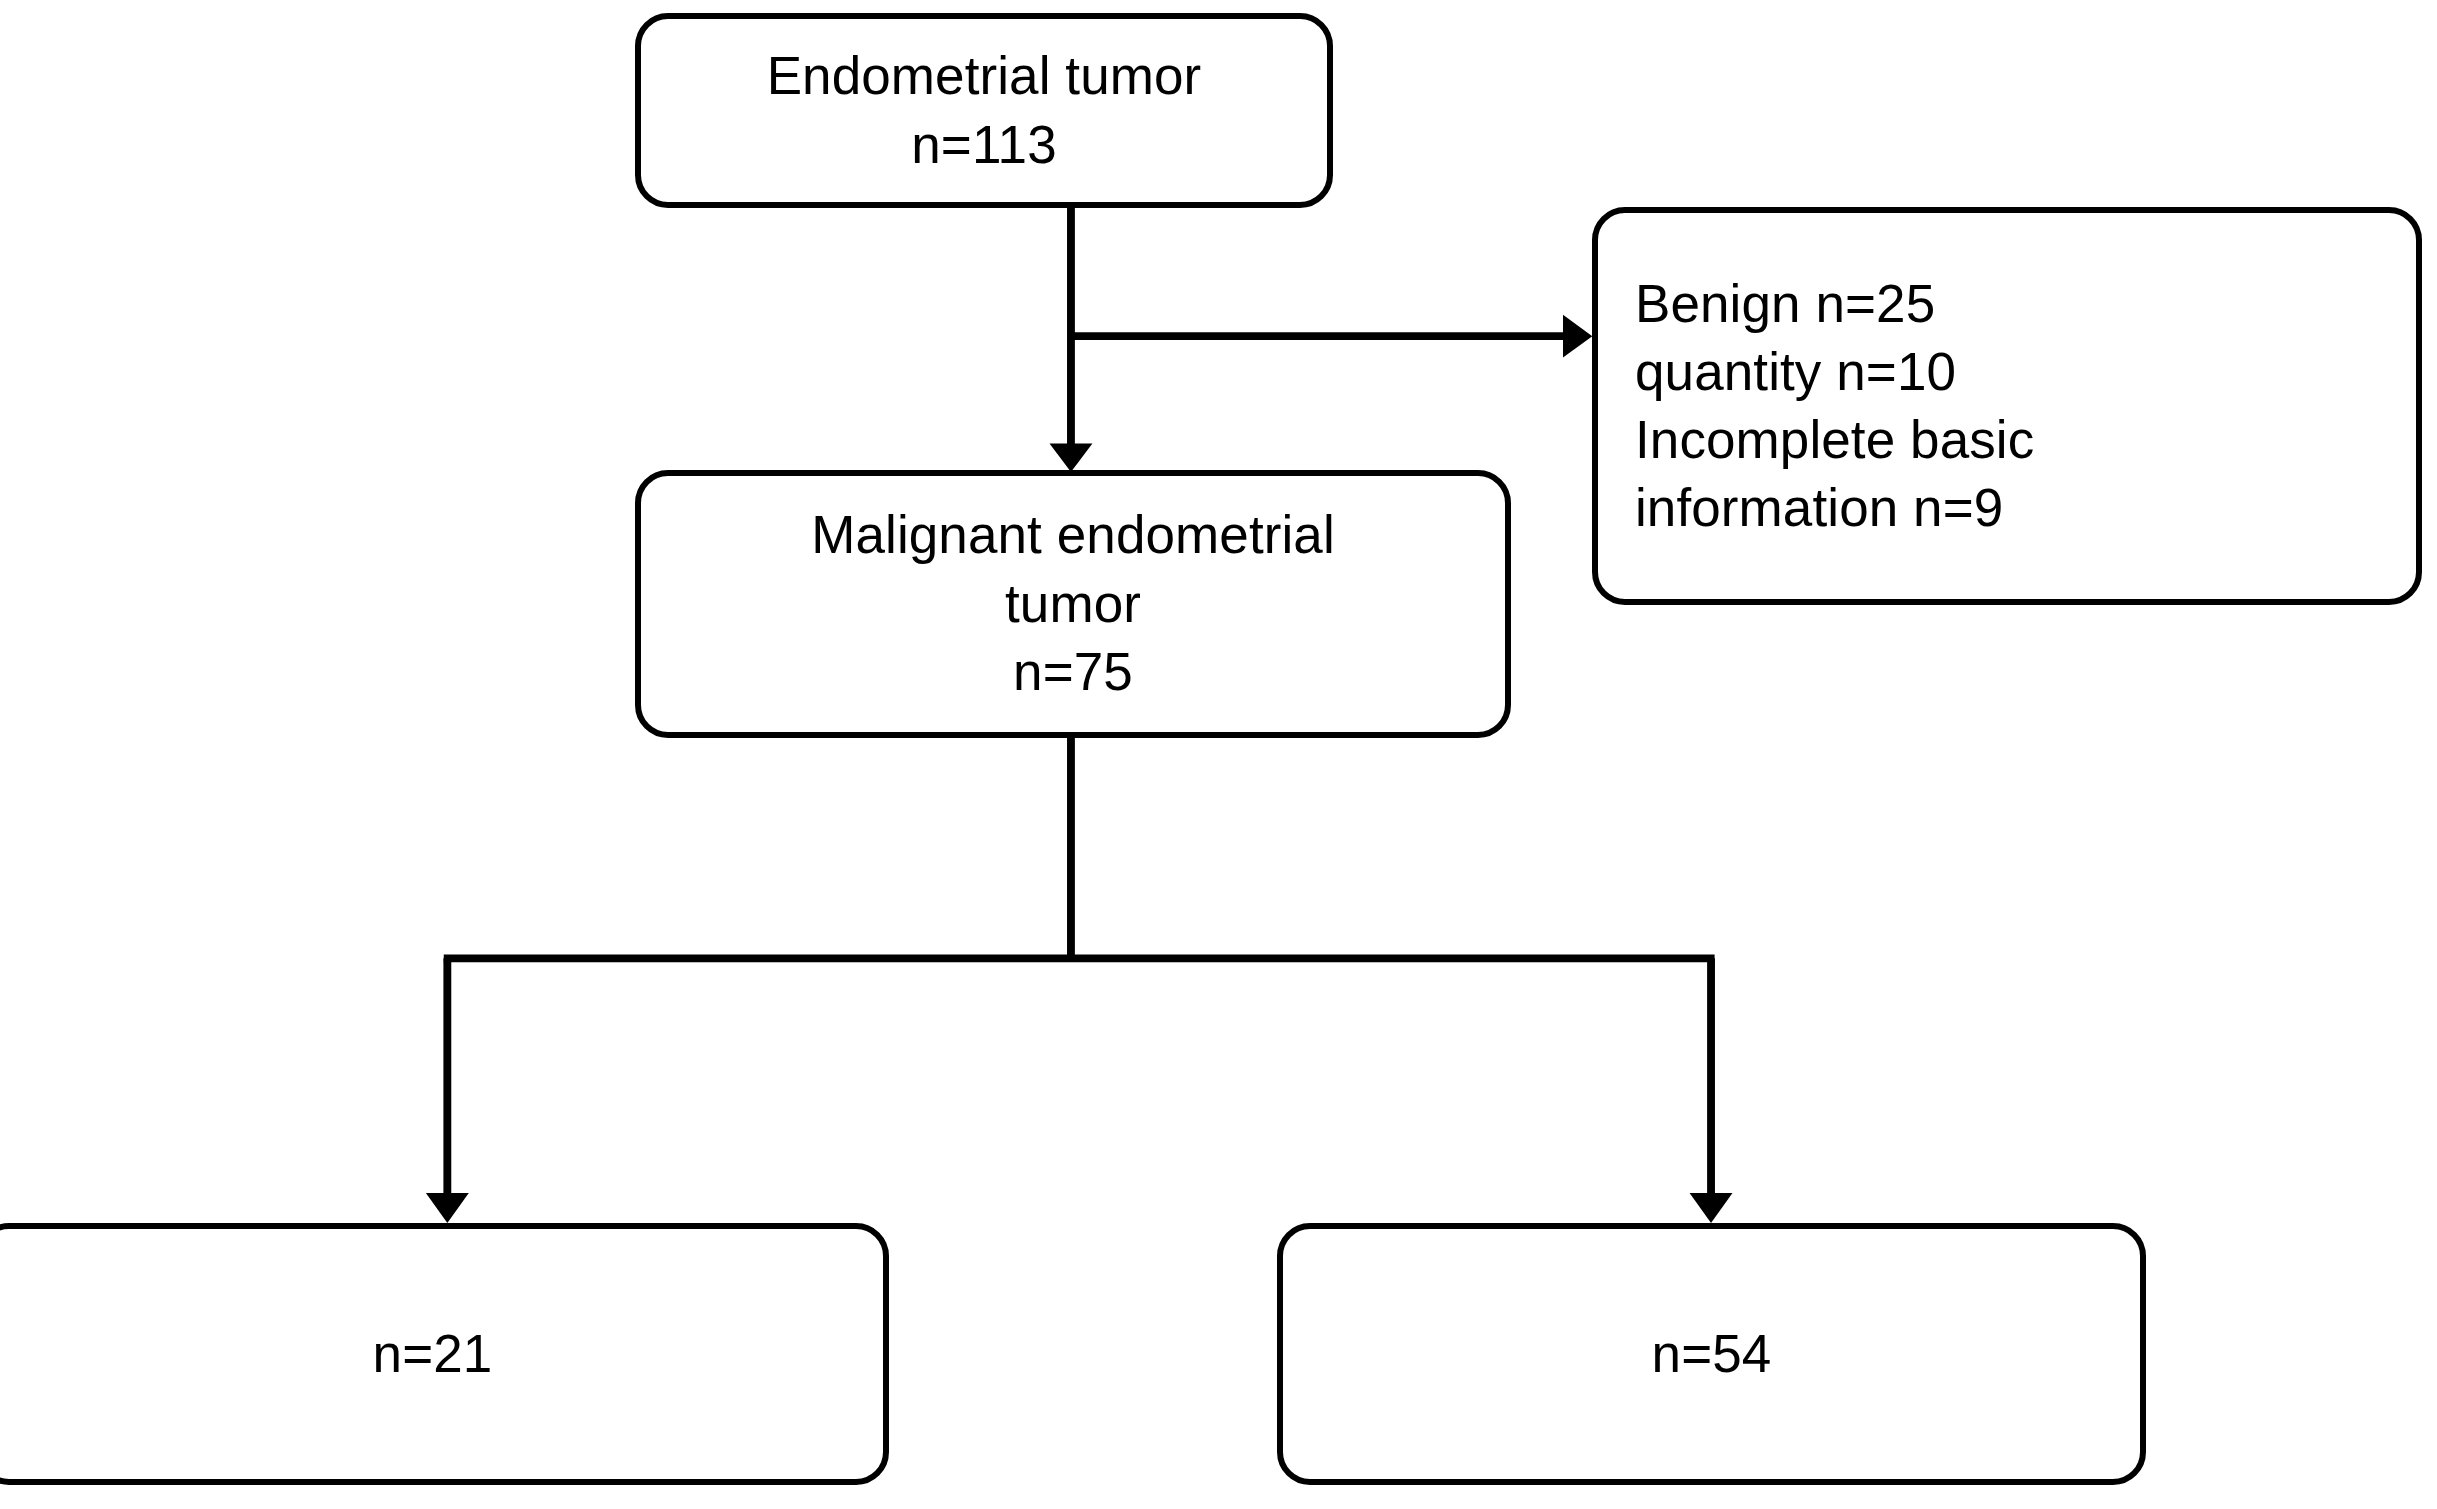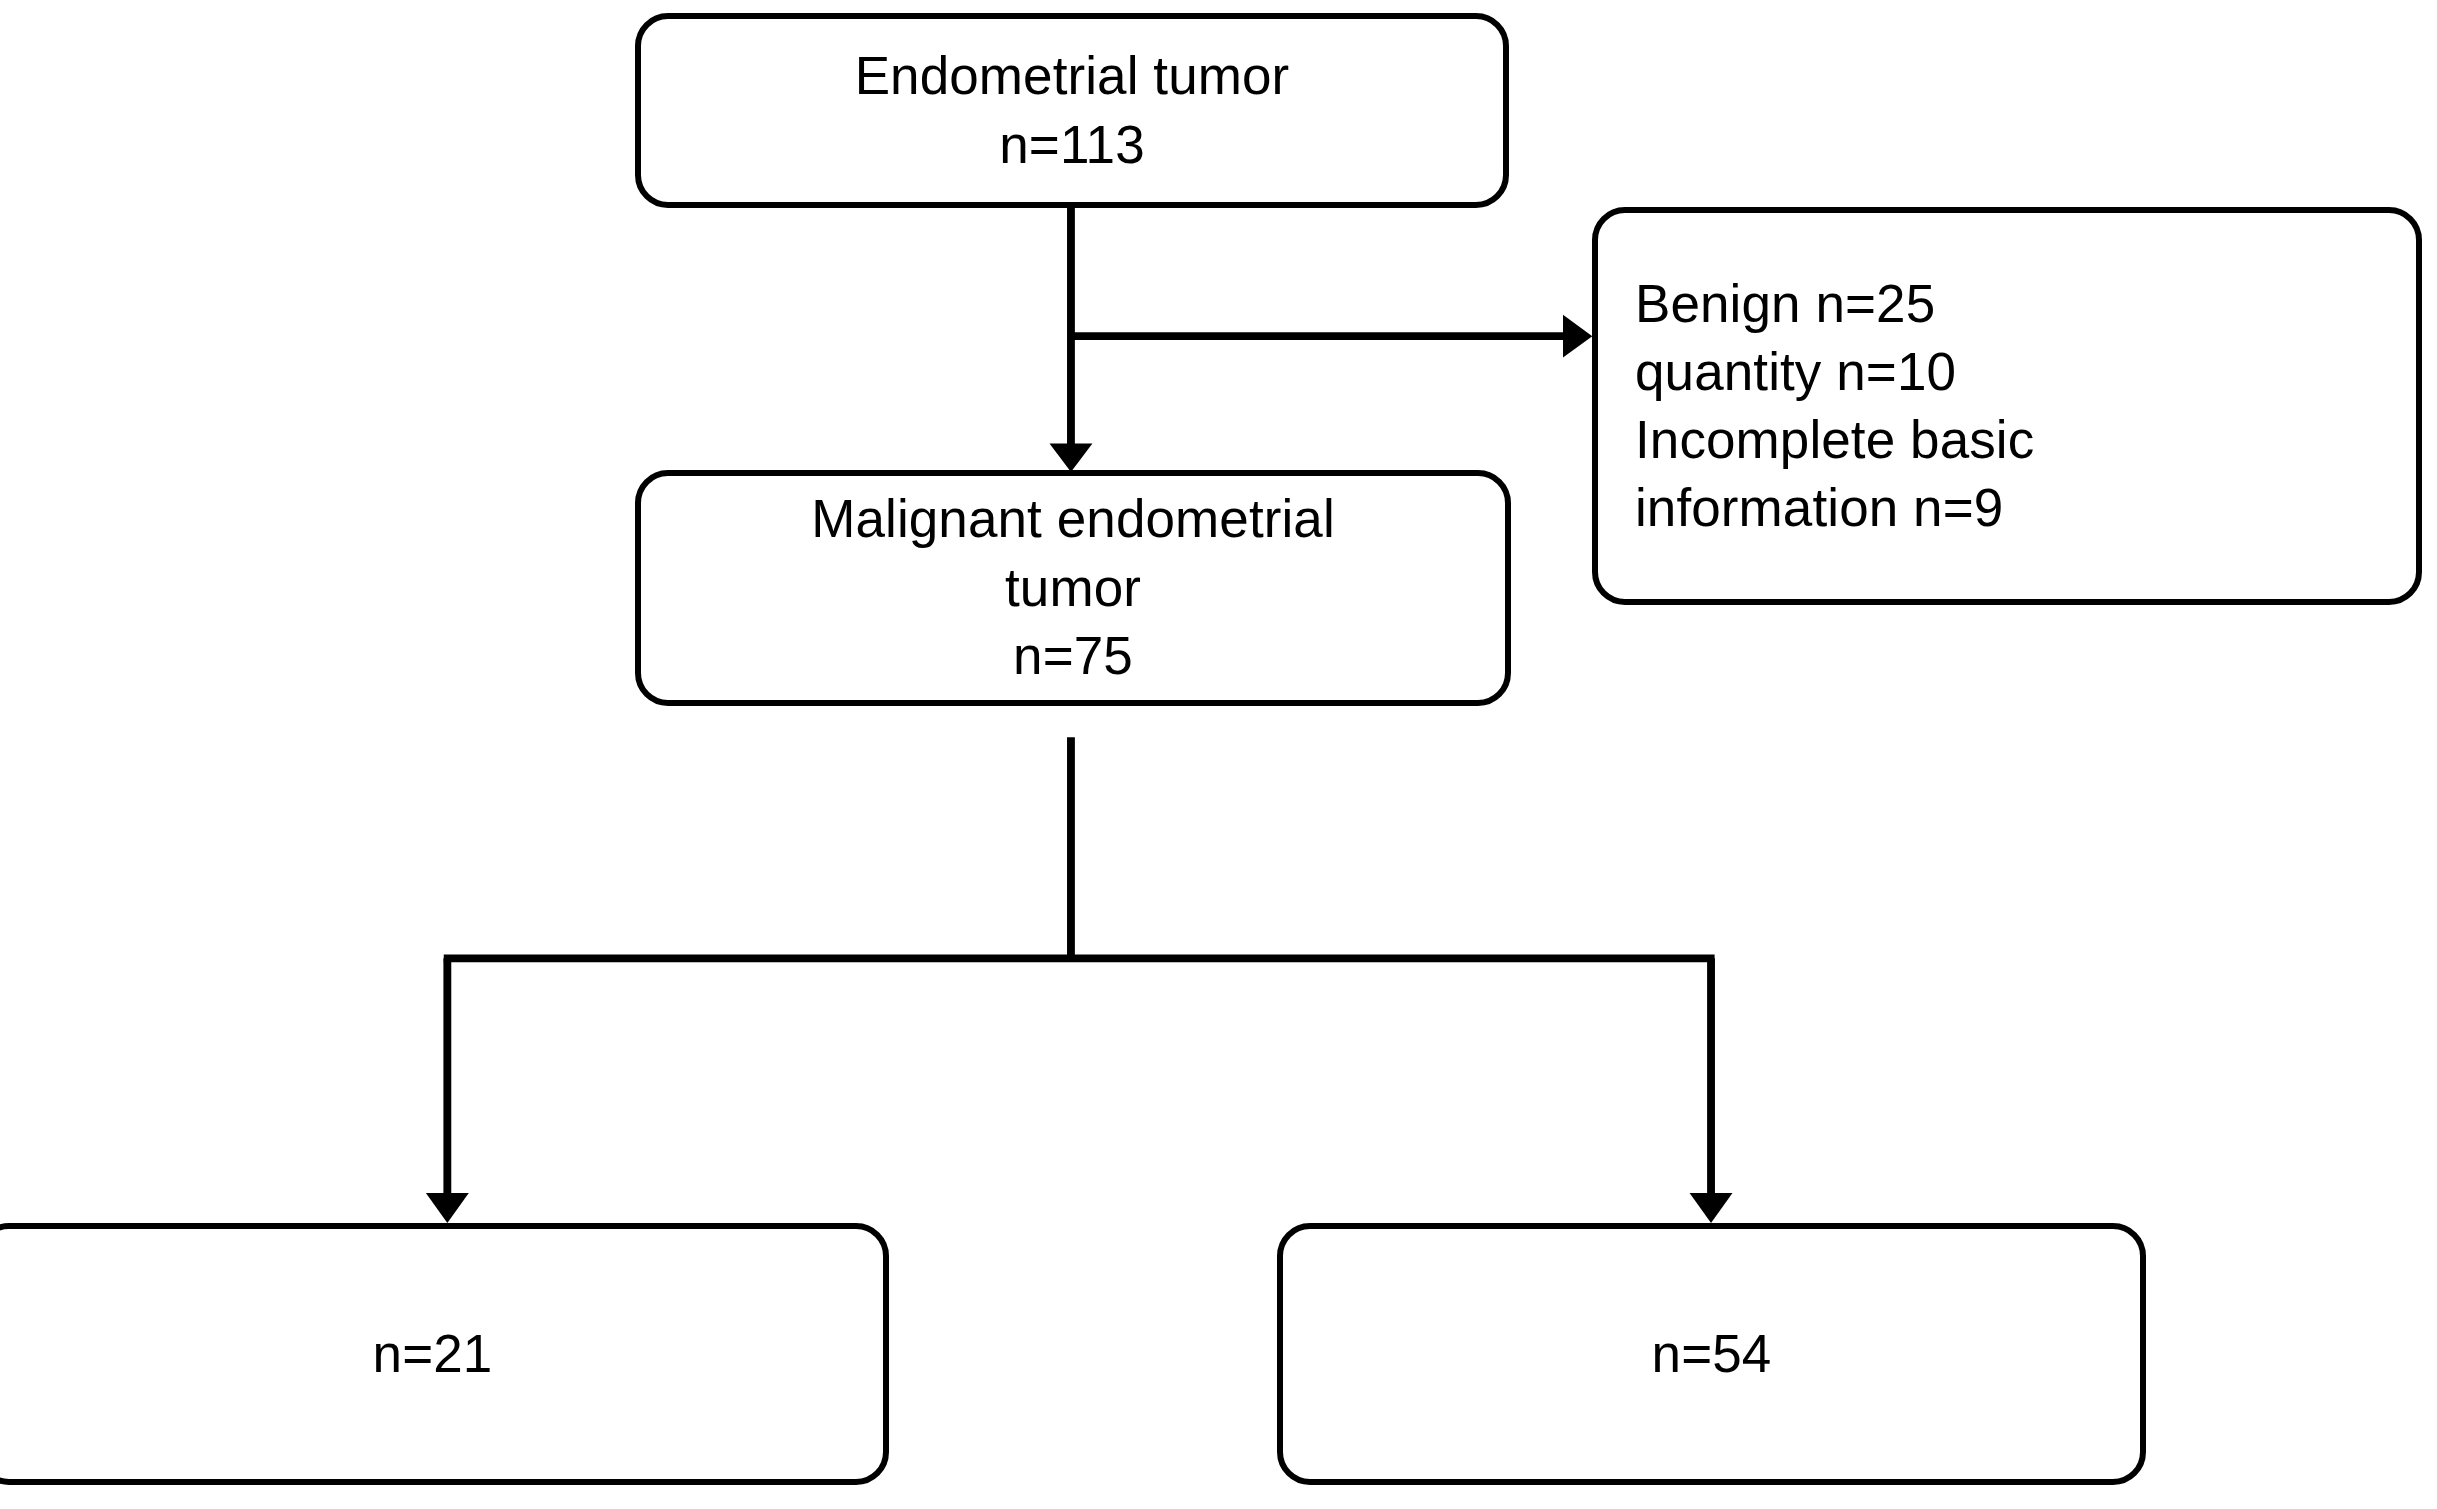--- a/index.html
+++ b/index.html
@@ -54,23 +54,23 @@
     font-size: 53px;
     line-height: 1.30;
     letter-spacing: 0.1px;
     white-space: nowrap;
   }
   .flow-box.left-aligned .box-line {
     line-height: 1.28;
   }
 
   
-  #box-endometrial-tumor   { left: 635px;  top: 13px;   width: 874px; height: 195px; }
+  #box-endometrial-tumor   { left: 635px;  top: 13px;   width: 698px; height: 195px; }
   #box-exclusions          { left: 1592px; top: 207px;  width: 830px; height: 398px; }
-  #box-malignant-tumor     { left: 635px;  top: 470px;  width: 876px; height: 236px; text-align: right; }
+  #box-malignant-tumor     { left: 635px;  top: 470px;  width: 876px; height: 268px; text-align: right; }
   #box-low-expression      { left: -24px;  top: 1223px; width: 913px; height: 262px; }
   #box-high-expression     { left: 1277px; top: 1223px; width: 869px; height: 262px; }
 </style>
 </head>
 <body>
 
 <div id="flowchart-root">
 
   <svg id="connector-layer" viewBox="0 0 3408 2110" aria-hidden="true">
 

